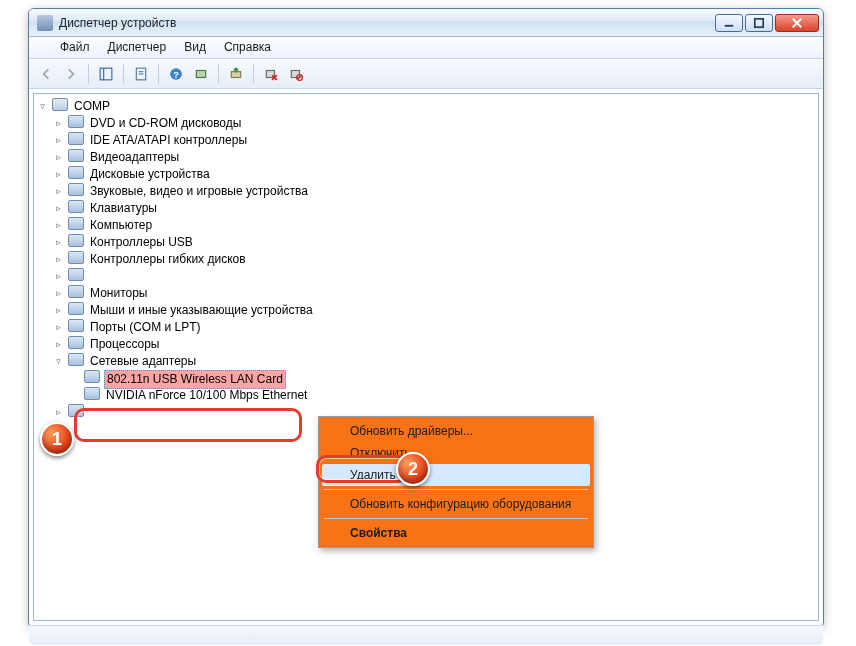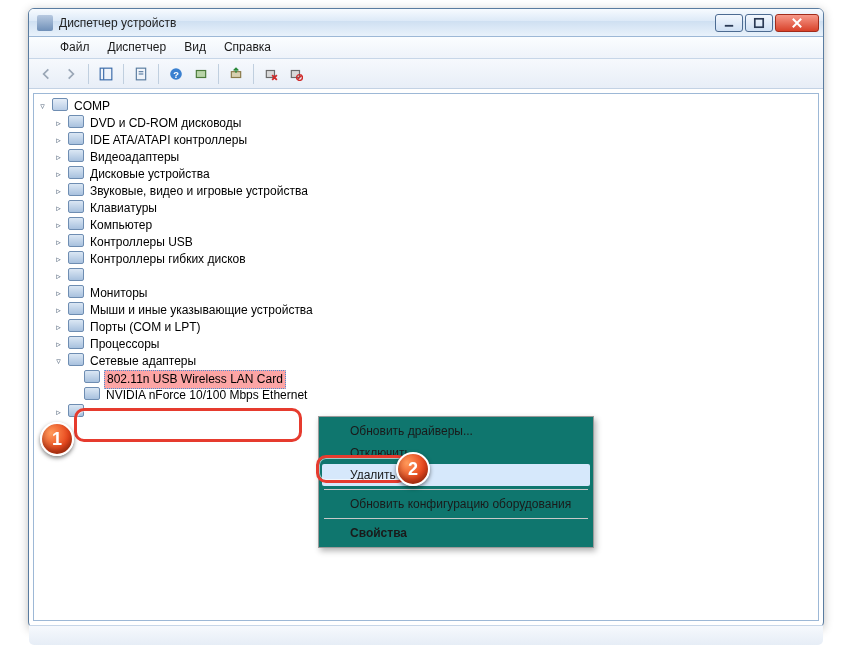--- a/index.html
+++ b/index.html
@@ -21,21 +21,21 @@
 .tree ul { list-style: none; padding-left: 0; }
 .tree li { position: relative; padding-left: 16px; }
 .node { display: flex; align-items: flex-start; height: 17px; line-height: 17px; white-space: nowrap; }
 .expander { position: absolute; left: 2px; top: 4px; width: 9px; height: 9px; color: #5a6b80; font-size: 9px; text-align: center; line-height: 9px; cursor: pointer; }
 .icon { width: 16px; height: 13px; margin-right: 4px; display: inline-block; background: linear-gradient(#dbe7f4,#a8c1de); border: 1px solid #6e8db2; border-radius: 2px; flex-shrink: 0; }
 .icon.comp { background: linear-gradient(#e6eef8,#b9cde6); }
 .label { padding: 0 2px; }
 .label.selected { background: #fca5a5; border: 1px dotted #4a90d9; border-radius: 1px; }
 .children { padding-left: 18px; }
 .highlight-box { position: absolute; border: 3px solid #e63b2e; border-radius: 10px; pointer-events: none; box-shadow: 0 0 0 1px rgba(255,255,255,.6) inset; }
-.ctx-menu { position: absolute; background: #0f766e; border: 1px solid #9a9a9a; box-shadow: 2px 3px 6px rgba(0,0,0,.3); padding: 3px; font-size: 12px; }
+.ctx-menu { position: absolute; background: #f97316; border: 1px solid #9a9a9a; box-shadow: 2px 3px 6px rgba(0,0,0,.3); padding: 3px; font-size: 12px; }
 .ctx-item { padding: 4px 20px 4px 28px; white-space: nowrap; color: #1a1a1a; }
 .ctx-item.hover { background: #d6e8fb; border-radius: 2px; }
 .ctx-sep { height: 1px; background: #c8c8c8; margin: 3px 2px; }
 .badge { position: absolute; width: 34px; height: 34px; border-radius: 50%; background: radial-gradient(circle at 30% 30%, #ff9a5a, #e8461c 60%, #b8300c); border: 2px solid #fff; box-shadow: 0 2px 4px rgba(0,0,0,.5), inset 0 -4px 6px rgba(0,0,0,.3); color: #fff; font-size: 18px; font-weight: bold; display: flex; align-items: center; justify-content: center; }
 svg.ic { width: 14px; height: 14px; }
 </style>
 </head>
 <body>
 
 <div class="outer">

